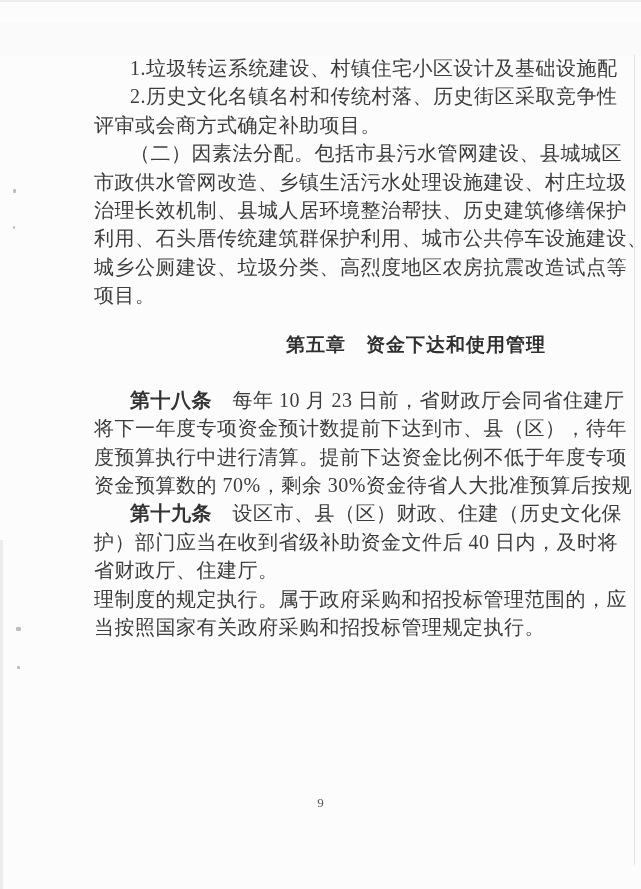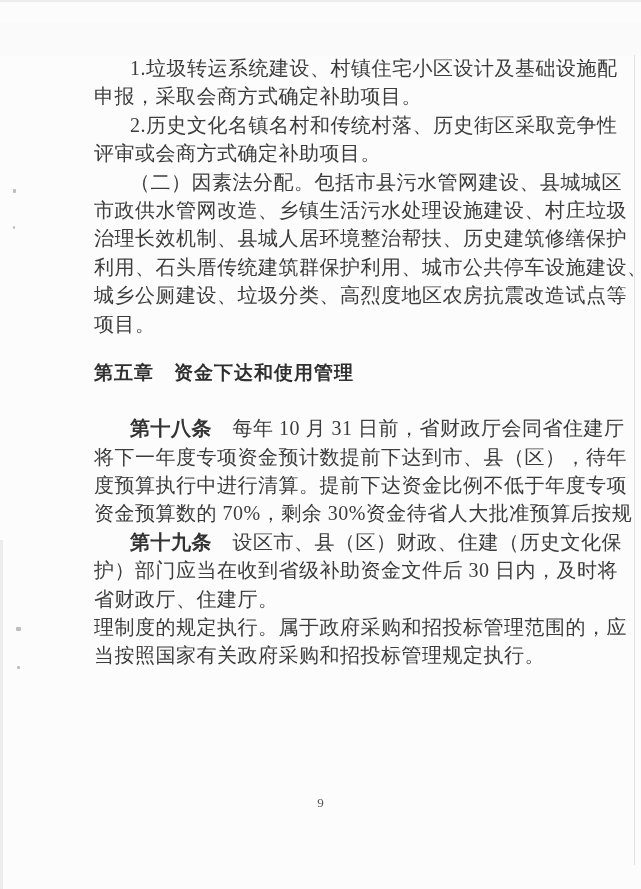--- a/index.html
+++ b/index.html
@@ -50,21 +50,21 @@
   .chapter-heading {
     height: 28.4px;
     line-height: 28.4px;
     margin-top: 21px;
     margin-bottom: 27px;
     font-family: "Liberation Sans", "DejaVu Sans", sans-serif;
     font-weight: bold;
     font-size: 19px;
     letter-spacing: 1px;
     color: #2f2f2f;
-    text-align: left;
+    text-align: right;
     white-space: nowrap;
   }
   .page-number {
     position: absolute;
     left: 0;
     top: 795px;
     width: 641px;
     text-align: center;
     font-size: 13px;
     color: #555555;
@@ -81,49 +81,48 @@
   <div class="edge-left"></div>
   <div class="speck s1"></div>
   <div class="speck s2"></div>
   <div class="speck s3"></div>
   <div class="speck s4"></div>
 
   <div class="content">
 
     <div>
       <div class="line indent">1.垃圾转运系统建设、村镇住宅小区设计及基础设施配</div>
-      <div class="line last">申报，采取会商方式确定补助项目。</div>
     </div>
 
     <div>
       <div class="line indent">2.历史文化名镇名村和传统村落、历史街区采取竞争性</div>
       <div class="line last">评审或会商方式确定补助项目。</div>
     </div>
 
     <div>
       <div class="line indent">（二）因素法分配。包括市县污水管网建设、县城城区</div>
       <div class="line">市政供水管网改造、乡镇生活污水处理设施建设、村庄垃圾</div>
       <div class="line">治理长效机制、县城人居环境整治帮扶、历史建筑修缮保护</div>
       <div class="line">利用、石头厝传统建筑群保护利用、城市公共停车设施建设、</div>
       <div class="line">城乡公厕建设、垃圾分类、高烈度地区农房抗震改造试点等</div>
       <div class="line last">项目。</div>
     </div>
 
     <div class="chapter-heading">第五章　资金下达和使用管理</div>
 
     <div>
-      <div class="line indent"><span class="art-label">第十八条</span><span>　每年 10 月 31 日前，省财政厅会同省住建厅</span></div>
+      <div class="line indent"><span class="art-label">第十八条</span><span>　每年 10 月 23 日前，省财政厅会同省住建厅</span></div>
       <div class="line">将下一年度专项资金预计数提前下达到市、县（区），待年</div>
       <div class="line">度预算执行中进行清算。提前下达资金比例不低于年度专项</div>
       <div class="line">资金预算数的 70%，剩余 30%资金待省人大批准预算后按规</div>
     </div>
 
     <div>
       <div class="line indent"><span class="art-label">第十九条</span><span>　设区市、县（区）财政、住建（历史文化保</span></div>
-      <div class="line">护）部门应当在收到省级补助资金文件后 30 日内，及时将</div>
+      <div class="line">护）部门应当在收到省级补助资金文件后 40 日内，及时将</div>
       <div class="line last">省财政厅、住建厅。</div>
     </div>
 
     <div>
       <div class="line">理制度的规定执行。属于政府采购和招投标管理范围的，应</div>
       <div class="line last">当按照国家有关政府采购和招投标管理规定执行。</div>
     </div>
 
   </div>
 

